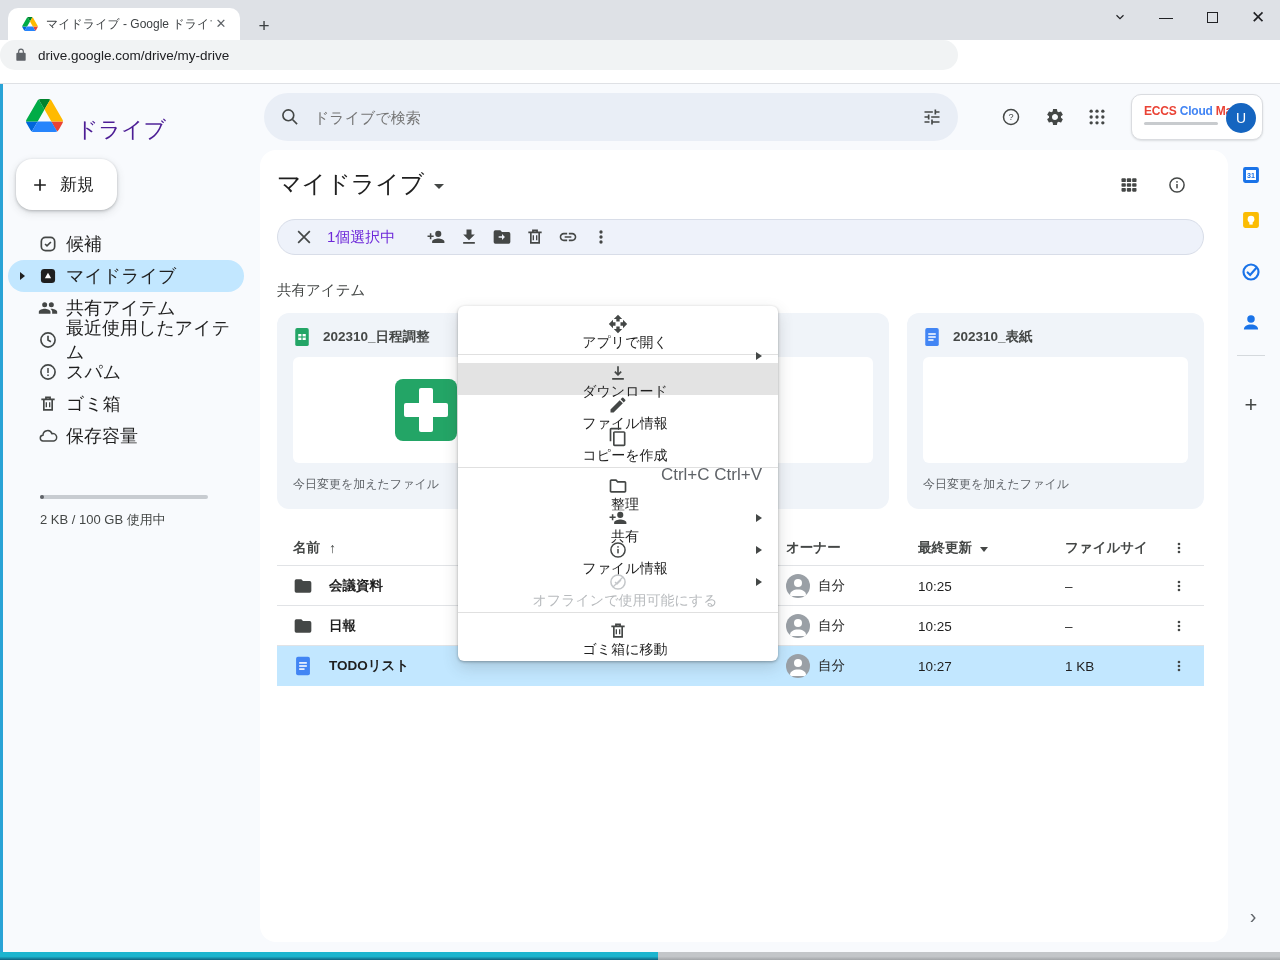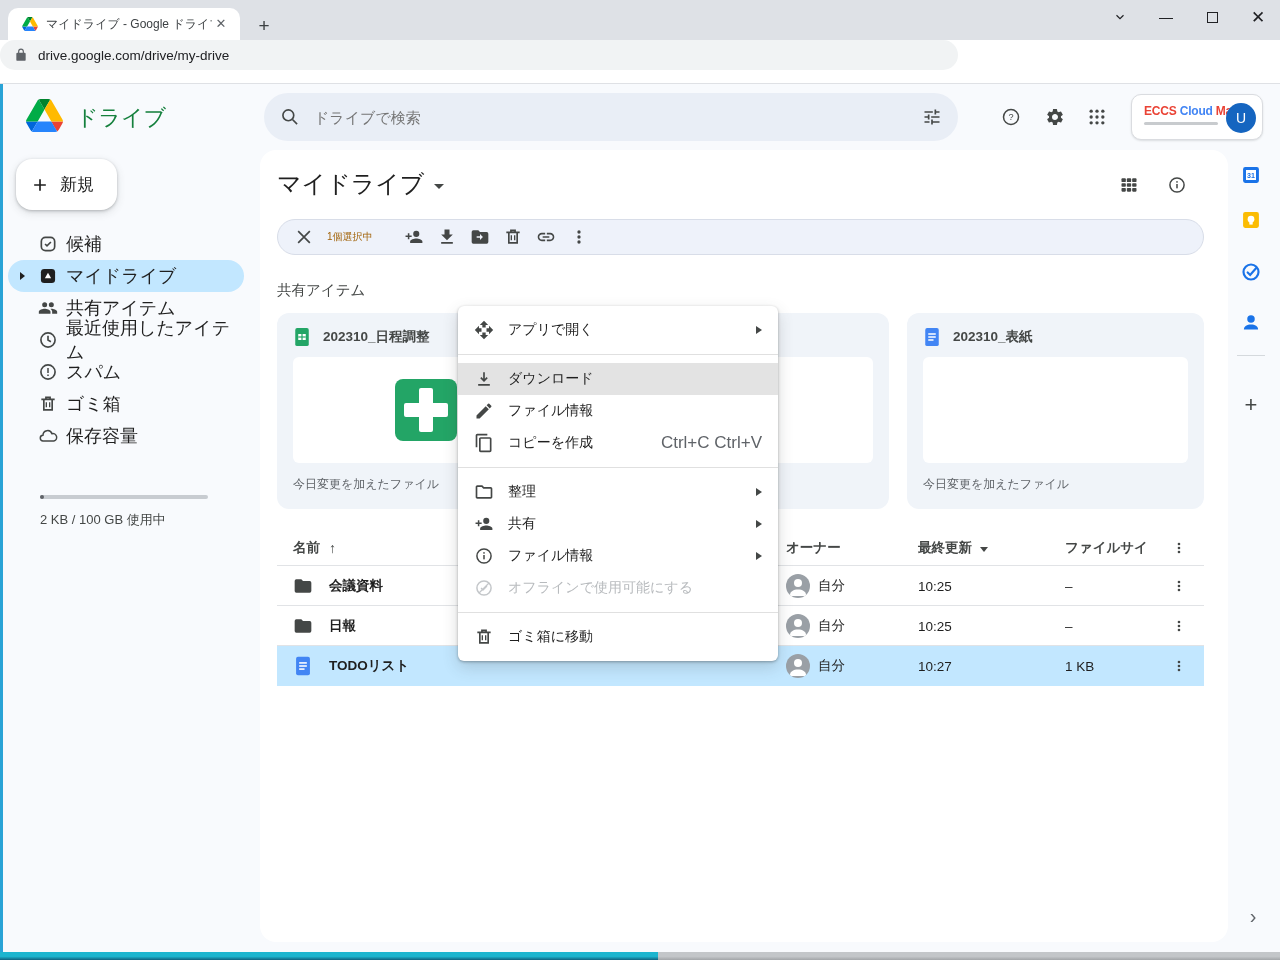--- a/index.html
+++ b/index.html
@@ -22,21 +22,21 @@
   .urlpill { left:112px; top:47px; width:958px; height:30px; background:#f1f3f4; border-radius:15px; display:flex; align-items:center; padding:0 14px; }
   .urltext { font-size:13.5px; color:#202124; margin-left:10px; }
   .tbic { top:53px; width:18px; height:18px; color:#454746; }
   .avatar-sm { left:1210px; top:50px; width:28px; height:28px; border-radius:50%; background:var(--accent-blue,#1565c0); color:#fff; font-size:13px; display:flex; align-items:center; justify-content:center; }
 
   
   .app { left:0; top:84px; width:1280px; height:876px; background:var(--app-bg,#f8fafd); }
   .leftedge { left:0; top:84px; width:3px; height:868px; background:#29a3d6; }
 
   .drive-logo { left:26px; top:99px; width:37px; height:33px; }
-  .drive-name { left:76px; top:103px; font-size:22px; color:#15803d; }
+  .drive-name { left:76px; top:115px; font-size:22px; color:#4c1d95; }
   .searchbar { left:264px; top:93px; width:694px; height:48px; background:#e9eef6; border-radius:24px; display:flex; align-items:center; padding:0 16px; }
   .searchbar input { border:none; outline:none; background:transparent; font-size:15px; color:#1f1f1f; flex:1; margin-left:14px; font-family:inherit; }
   .hdric { top:107px; width:20px; height:20px; color:#444746; }
   .badge { left:1131px; top:94px; width:132px; height:46px; background:#fff; border:1px solid #dadce0; border-radius:10px; box-shadow:0 1px 2px rgba(60,64,67,.15); }
   .brand { position:absolute; left:12px; top:9px; font-size:12px; font-weight:bold; white-space:nowrap; letter-spacing:-0.2px; }
   .brand .w1 { color:#ea4335; } .brand .w2 { color:#4285f4; } .brand .w3 { color:#ea4335; }
   .brand-sub { position:absolute; left:12px; top:27px; width:74px; height:3px; background:#9aa0a6; opacity:.55; border-radius:2px; }
   .avatar-hd { position:absolute; right:6px; top:8px; width:30px; height:30px; border-radius:50%; background:var(--accent-blue,#1565c0); color:#fff; font-size:14px; display:flex; align-items:center; justify-content:center; }
 
   
@@ -52,21 +52,21 @@
   .stortext { left:40px; top:511px; font-size:13px; color:#444746; }
 
   
   .panel { left:260px; top:150px; width:968px; height:792px; background:#fff; border-radius:16px; }
   .ptitle { left:277px; top:168px; font-size:24px; color:#1f1f1f; display:flex; align-items:center; gap:10px; }
   .caret-dn { width:0; height:0; border-top:5px solid #444746; border-left:5px solid transparent; border-right:5px solid transparent; margin-top:4px; }
   .viewic { top:175px; width:20px; height:20px; color:#444746; }
 
   .selbar { left:277px; top:219px; width:927px; height:36px; background:#eef2fa; border:1px solid #d8dde8; border-radius:18px; display:flex; align-items:center; padding:0 16px; gap:13px; }
   .selbar .ic { width:20px; height:20px; color:#444746; }
-  .selcount { font-size:10px; color:#a16207; margin-right:18px; }
+  .selcount { font-size:15px; color:#6d28d9; margin-right:18px; }
 
   .sugg { left:277px; top:281px; font-size:14.5px; color:#444746; }
   .cards { left:277px; top:313px; width:927px; display:flex; gap:18px; }
   .card { flex:1; height:196px; background:#f0f4f9; border-radius:12px; position:relative; }
   .card-h { position:absolute; left:16px; top:14px; display:flex; align-items:center; gap:12px; }
   .card-name { font-size:13.5px; color:#444746; font-weight:bold; }
   .thumb { position:absolute; left:16px; right:16px; top:44px; height:106px; background:#fff; border-radius:6px; display:flex; align-items:center; justify-content:center; }
   .card-foot { position:absolute; left:16px; top:163px; font-size:12px; color:#5f6368; }
   .sheets-big { width:62px; height:62px; background:var(--sheets-green,#23a566); border-radius:8px; position:relative; }
   .sheets-big .hbar { position:absolute; left:9px; top:24px; width:44px; height:14px; background:#fff; border-radius:2px; }
@@ -85,21 +85,21 @@
 
   .sidechev { left:1243px; top:905px; font-size:20px; color:#5f6368; width:20px; height:24px; text-align:center; }
 
   
   .stripic { left:1241px; width:20px; height:20px; }
   .stripdiv { left:1237px; top:355px; width:28px; height:1px; background:#d5d9dd; }
   .plusic { left:1241px; top:395px; width:20px; height:20px; color:#444746; font-size:22px; line-height:20px; text-align:center; }
 
   
   .cmenu { left:458px; top:306px; width:320px; background:#fff; border-radius:6px; padding:8px 0; box-shadow:0 1px 3px rgba(0,0,0,.3),0 6px 16px rgba(60,64,67,.2); z-index:50; }
-  .mi { height:32px; display:flex; align-items:center; padding:0 16px; font-size:14px; color:#1f1f1f; }
+  .mi { height:32px; display:flex; align-items:center; padding:0 16px; font-size:14px; color:#1f1f1f;flex-direction:column; }
   .mi .mic { width:20px; height:20px; color:#444746; flex:none; }
   .mi .mlabel { margin-left:14px; }
   .mi.hov { background:var(--hover-gray,#e3e3e3); }
   .mi.dis { color:#b8bbbe; } .mi.dis .mic { color:#c4c7ca; }
   .mi .right { margin-left:auto; }
   .subarr { width:0; height:0; border-left:6px solid #444746; border-top:4px solid transparent; border-bottom:4px solid transparent; }
   .shortcut { font-size:17px; color:#5f6368; }
   .mdiv { border-top:1px solid #e0e0e0; margin:8px 0; }
 
   

